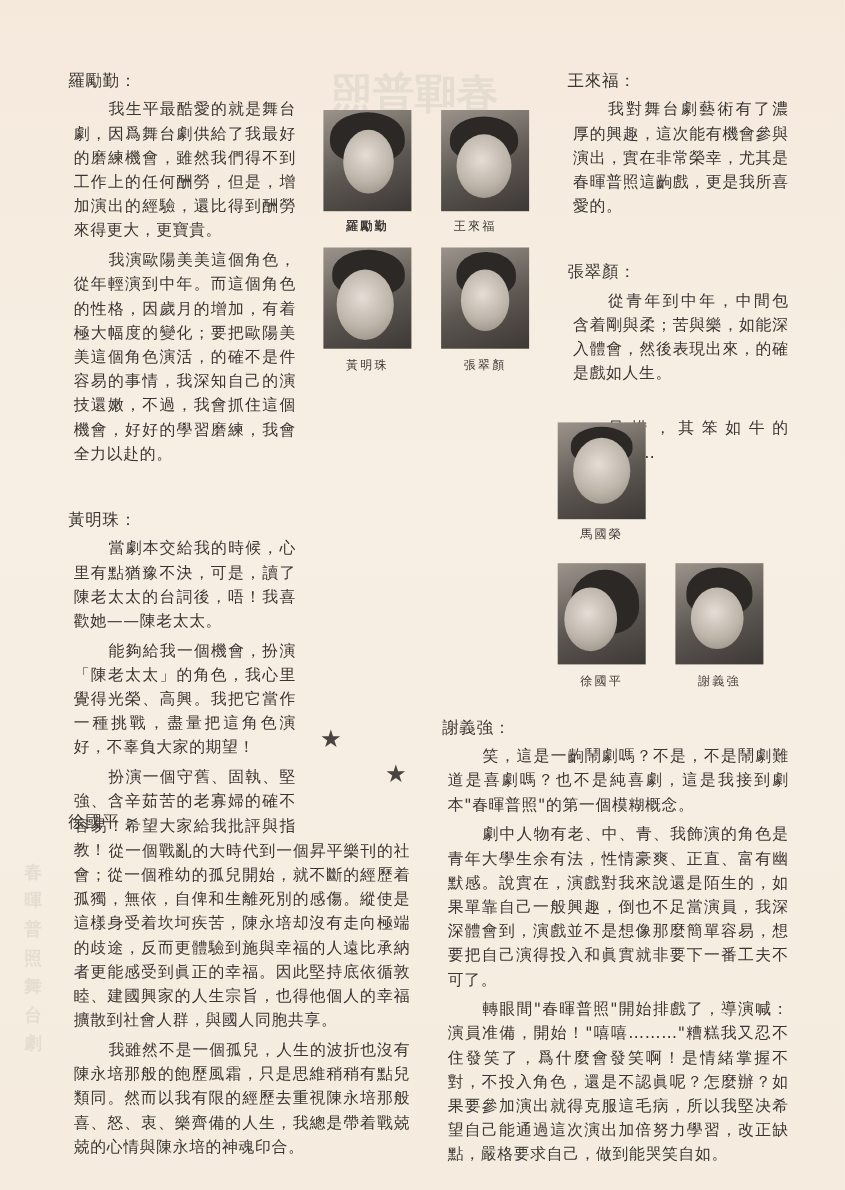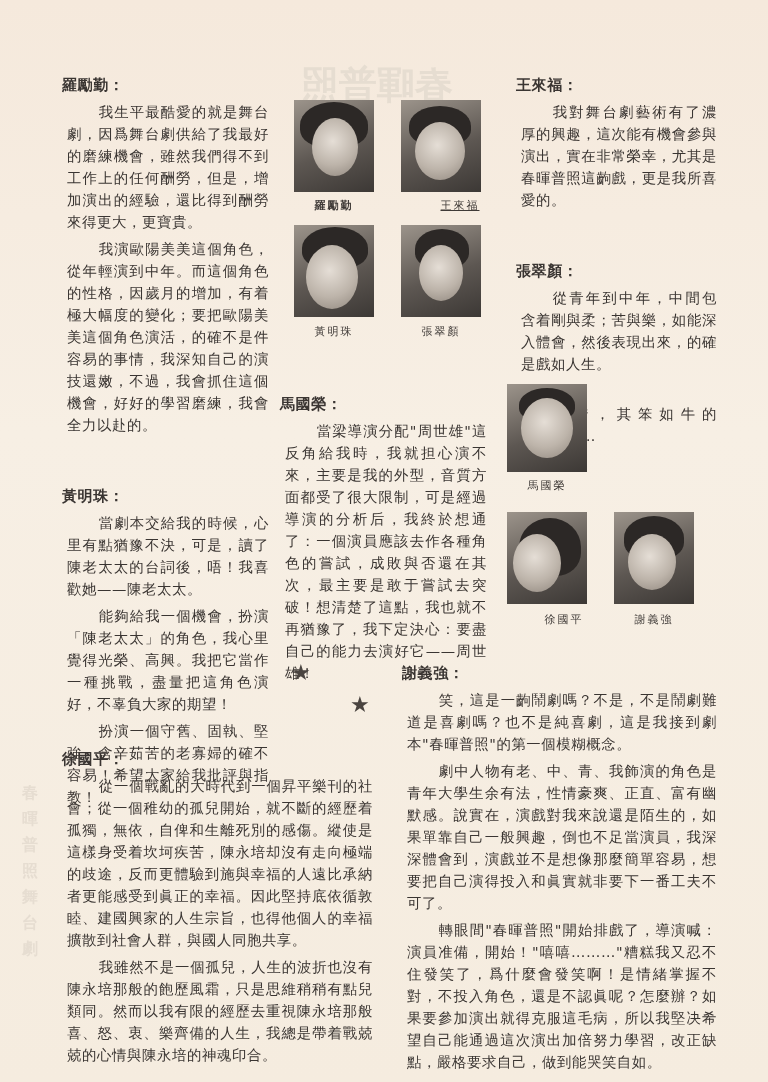--- a/index.html
+++ b/index.html
@@ -7,21 +7,21 @@
     width:768px; height:1082px; overflow:hidden;
     background:#f6eee1;
     font-family:"DejaVu Sans", sans-serif;
     color:#3a3532;
     position:relative;
   }
   .page { position:absolute; inset:0; background:linear-gradient(180deg,#f5e9dc 0%,#f7efe4 40%,#f5ecdf 100%); }
   .ghost { position:absolute; color:#e6ddd1; font-weight:bold; pointer-events:none; }
   .col { position:absolute; font-size:14.4px; line-height:22px; letter-spacing:0.6px; }
   .col p { margin:5px; text-indent:2.2em; text-align:justify; }
-  .name { font-weight:bold; font-size:15px; margin:16px 0 2px 0; text-indent:0 !important; }
+  .name { font-weight:normal; font-size:15px; margin:4px 0 2px 0; text-indent:0 !important; }
   .gap { height:14px; }
   .photo { position:absolute; background:linear-gradient(160deg,#9c948b 0%,#5d5752 55%,#3c3835 100%); overflow:hidden; }
   .photo .face { position:absolute; border-radius:50%; background:radial-gradient(circle at 45% 40%,#e5ded6 0%,#bdb4aa 55%,#8e857c 100%); }
   .photo .hair { position:absolute; border-radius:50% 50% 40% 40%; background:#2c2826; }
   .caption { position:absolute; font-size:11px; letter-spacing:2px; color:#3f3a37; text-align:center; font-family:"DejaVu Serif", serif; }
   .star { position:absolute; font-size:22px; color:#4a4440; }
 </style>
 </head>
 <body>
 
@@ -50,38 +50,34 @@
   <div class="photo" style="left:294px;top:100px;width:80px;height:92px;">
     <div class="hair" style="left:6px;top:2px;width:68px;height:46px;"></div>
     <div class="face" style="left:18px;top:18px;width:46px;height:58px;"></div>
   </div>
   <div class="caption" style="left:294px;top:198px;width:80px;font-weight:bold;">羅勵勤</div>
 
   <div class="photo" style="left:401px;top:100px;width:80px;height:92px;">
     <div class="hair" style="left:8px;top:6px;width:62px;height:40px;"></div>
     <div class="face" style="left:14px;top:22px;width:50px;height:58px;"></div>
   </div>
-  <div class="caption" style="left:420px;top:198px;width:80px;text-decoration:underline;">王來福</div>
+  <div class="caption" style="left:392px;top:198px;width:80px;">王來福</div>
 
   <div class="photo" style="left:294px;top:225px;width:80px;height:92px;">
     <div class="hair" style="left:8px;top:2px;width:66px;height:42px;"></div>
     <div class="face" style="left:12px;top:20px;width:52px;height:64px;"></div>
   </div>
   <div class="caption" style="left:294px;top:324px;width:80px;">黃明珠</div>
 
   <div class="photo" style="left:401px;top:225px;width:80px;height:92px;">
     <div class="hair" style="left:14px;top:4px;width:54px;height:40px;"></div>
     <div class="face" style="left:18px;top:20px;width:44px;height:56px;"></div>
   </div>
   <div class="caption" style="left:401px;top:324px;width:80px;">張翠顏</div>
 
-  <div class="col" style="left:280px;top:377px;width:212px;">
-    <div class="name">馬國榮：</div>
-    <p>當梁導演分配"周世雄"這反角給我時，我就担心演不來，主要是我的外型，音質方面都受了很大限制，可是經過導演的分析后，我終於想通了：一個演員應該去作各種角色的嘗試，成敗與否還在其次，最主要是敢于嘗試去突破！想清楚了這點，我也就不再猶豫了，我下定決心：要盡自己的能力去演好它——周世雄！</p>
-  </div>
 
   <div class="col" style="left:516px;top:58px;width:206px;">
     <div class="name">王來福：</div>
     <p>我對舞台劇藝術有了濃厚的興趣，這次能有機會參與演出，實在非常榮幸，尤其是春暉普照這齣戲，更是我所喜愛的。</p>
     <div class="gap" style="height:28px;"></div>
     <div class="name">張翠顏：</div>
     <p>從青年到中年，中間包含着剛與柔；苦與樂，如能深入體會，然後表現出來，的確是戲如人生。</p>
     <div class="gap" style="height:18px;"></div>
     <p>只惜，其笨如牛的我…………</p>
   </div>
@@ -89,21 +85,21 @@
   <div class="photo" style="left:507px;top:384px;width:80px;height:88px;">
     <div class="hair" style="left:12px;top:4px;width:56px;height:34px;"></div>
     <div class="face" style="left:14px;top:14px;width:52px;height:60px;"></div>
   </div>
   <div class="caption" style="left:507px;top:478px;width:80px;">馬國榮</div>
 
   <div class="photo" style="left:507px;top:512px;width:80px;height:92px;">
     <div class="hair" style="left:12px;top:6px;width:62px;height:58px;"></div>
     <div class="face" style="left:6px;top:22px;width:48px;height:58px;"></div>
   </div>
-  <div class="caption" style="left:524px;top:612px;width:80px;">徐國平</div>
+  <div class="caption" style="left:507px;top:612px;width:80px;">徐國平</div>
 
   <div class="photo" style="left:614px;top:512px;width:80px;height:92px;">
     <div class="hair" style="left:10px;top:4px;width:60px;height:44px;"></div>
     <div class="face" style="left:14px;top:22px;width:48px;height:56px;"></div>
   </div>
   <div class="caption" style="left:614px;top:612px;width:80px;">謝義強</div>
 
   <div class="star" style="left:291px;top:660px;">★</div>
   <div class="star" style="left:350px;top:692px;">★</div>
 

